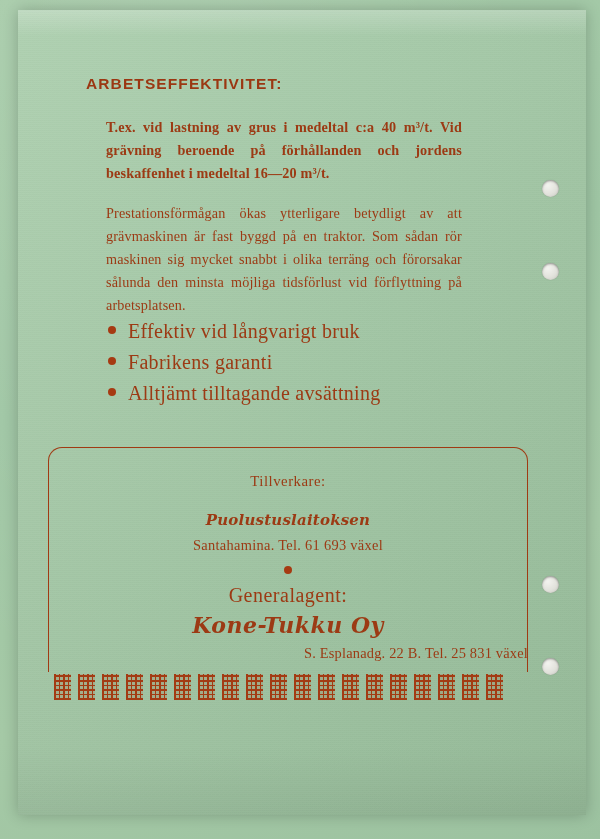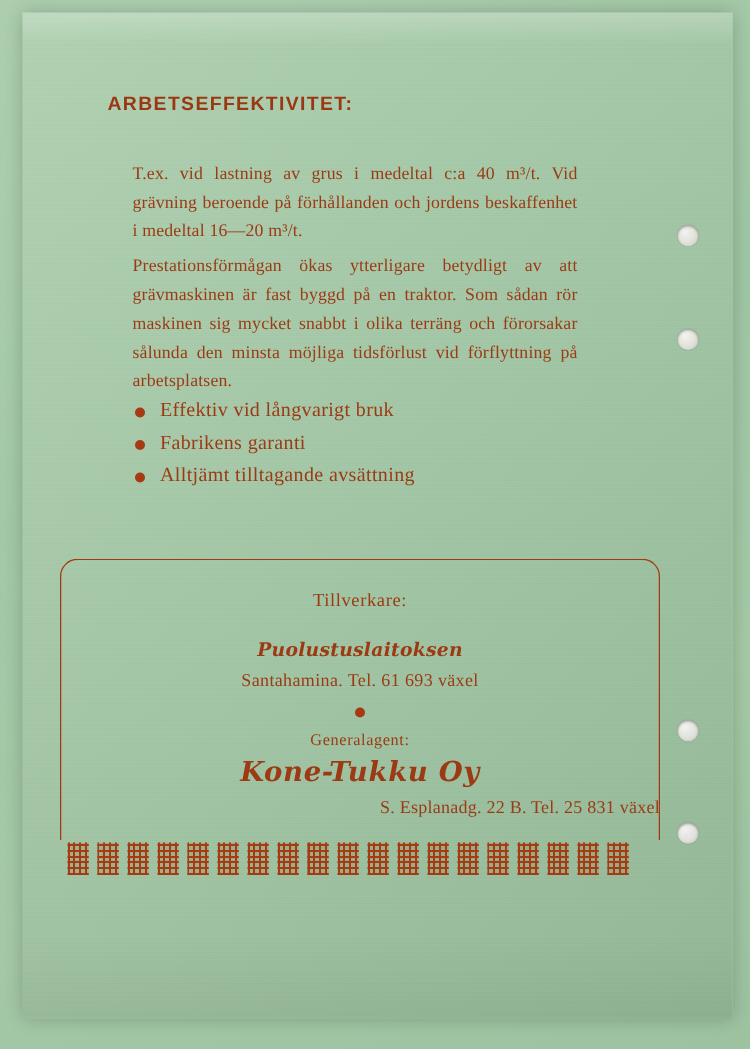--- a/index.html
+++ b/index.html
@@ -86,31 +86,31 @@
   .para {
     position: absolute;
     left: 88px;
     width: 356px;
     font-size: 14.2px;
     line-height: 1.62;
     color: #9c3a14;
     text-align: justify;
     letter-spacing: 0.15px;
   }
-  #para1 { top: 104px; }
+  #para1 { top: 92px; font-weight: bold; }
   #para2 { top: 178px; }
 
   ul.bullets {
     position: absolute;
     left: 88px;
     top: 310px;
     margin: 0;
     padding: 0;
     list-style: none;
-    font-size: 16px;
+    font-size: 20px;
     color: #9c3a14;
   }
   ul.bullets li {
     position: relative;
     padding-left: 22px;
     margin-bottom: 8px;
     letter-spacing: 0.3px;
   }
   ul.bullets li .dot {
     position: absolute;
@@ -168,21 +168,21 @@
     margin-top: 8px;
     letter-spacing: 0.3px;
   }
   .mk-sep {
     width: 8px; height: 8px;
     border-radius: 50%;
     background: #a63a12;
     margin: 12px auto 10px auto;
   }
   .mk-agent-label {
-    font-size: 13px;
+    font-size: 20px;
     letter-spacing: 0.5px;
   }
   .mk-agent-name {
     font-family: "DejaVu Serif", serif;
     font-style: italic;
     font-weight: bold;
     font-size: 22px;
     letter-spacing: 0.5px;
     margin-top: 5px;
   }

